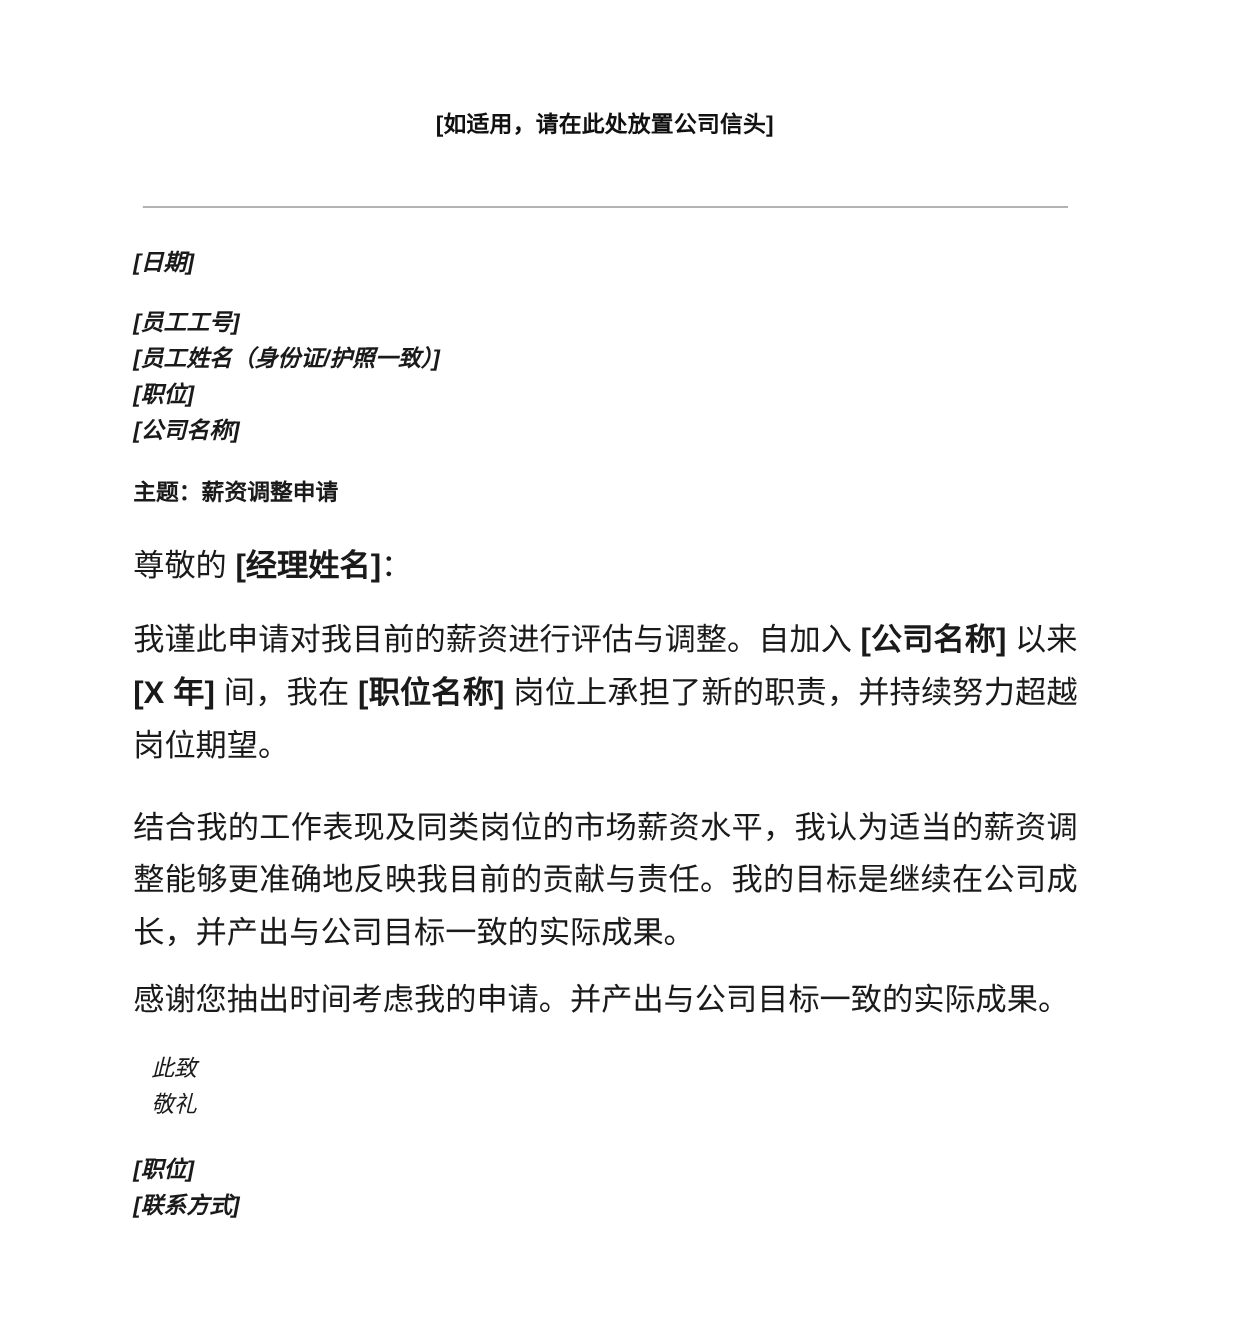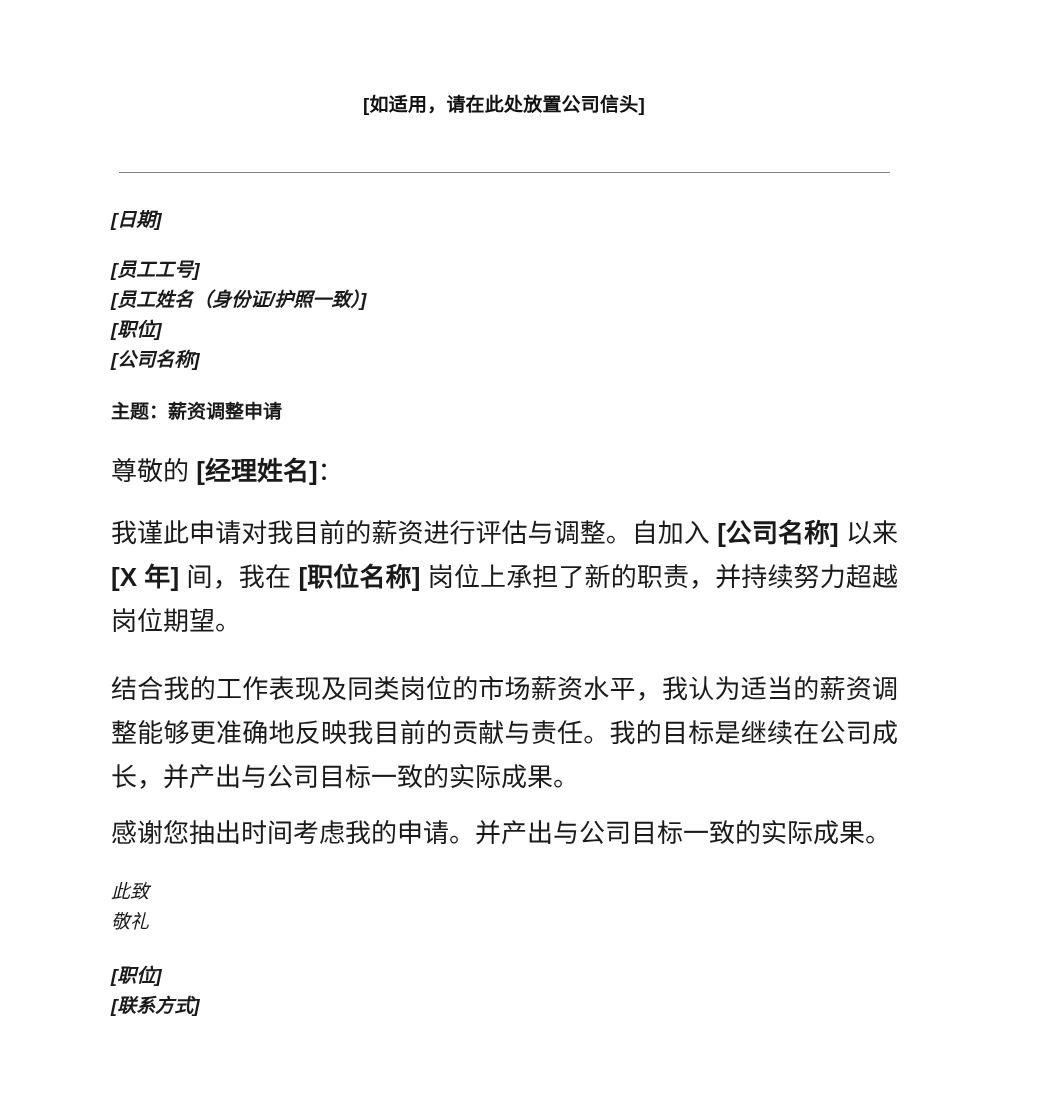--- a/index.html
+++ b/index.html
@@ -71,21 +71,21 @@
   .gap-para      { height: 12px; }
   .gap-closing   { height: 22px; }
   .gap-sign      { height: 24px; }
   .line {
     font-weight: bold;
     font-size: 19px;
     line-height: 30px;
     white-space: pre;
     font-style: italic;
   }
-  .line.normal { font-weight: normal; }
+  .line.normal { font-weight: normal; margin-left: 15px; }
   .b { font-weight: bold; }
   .n { font-weight: normal; }
   .subject {
     font-weight: bold;
     font-size: 19px;
     line-height: 30px;
   }
 </style>
 </head>
 <body>

